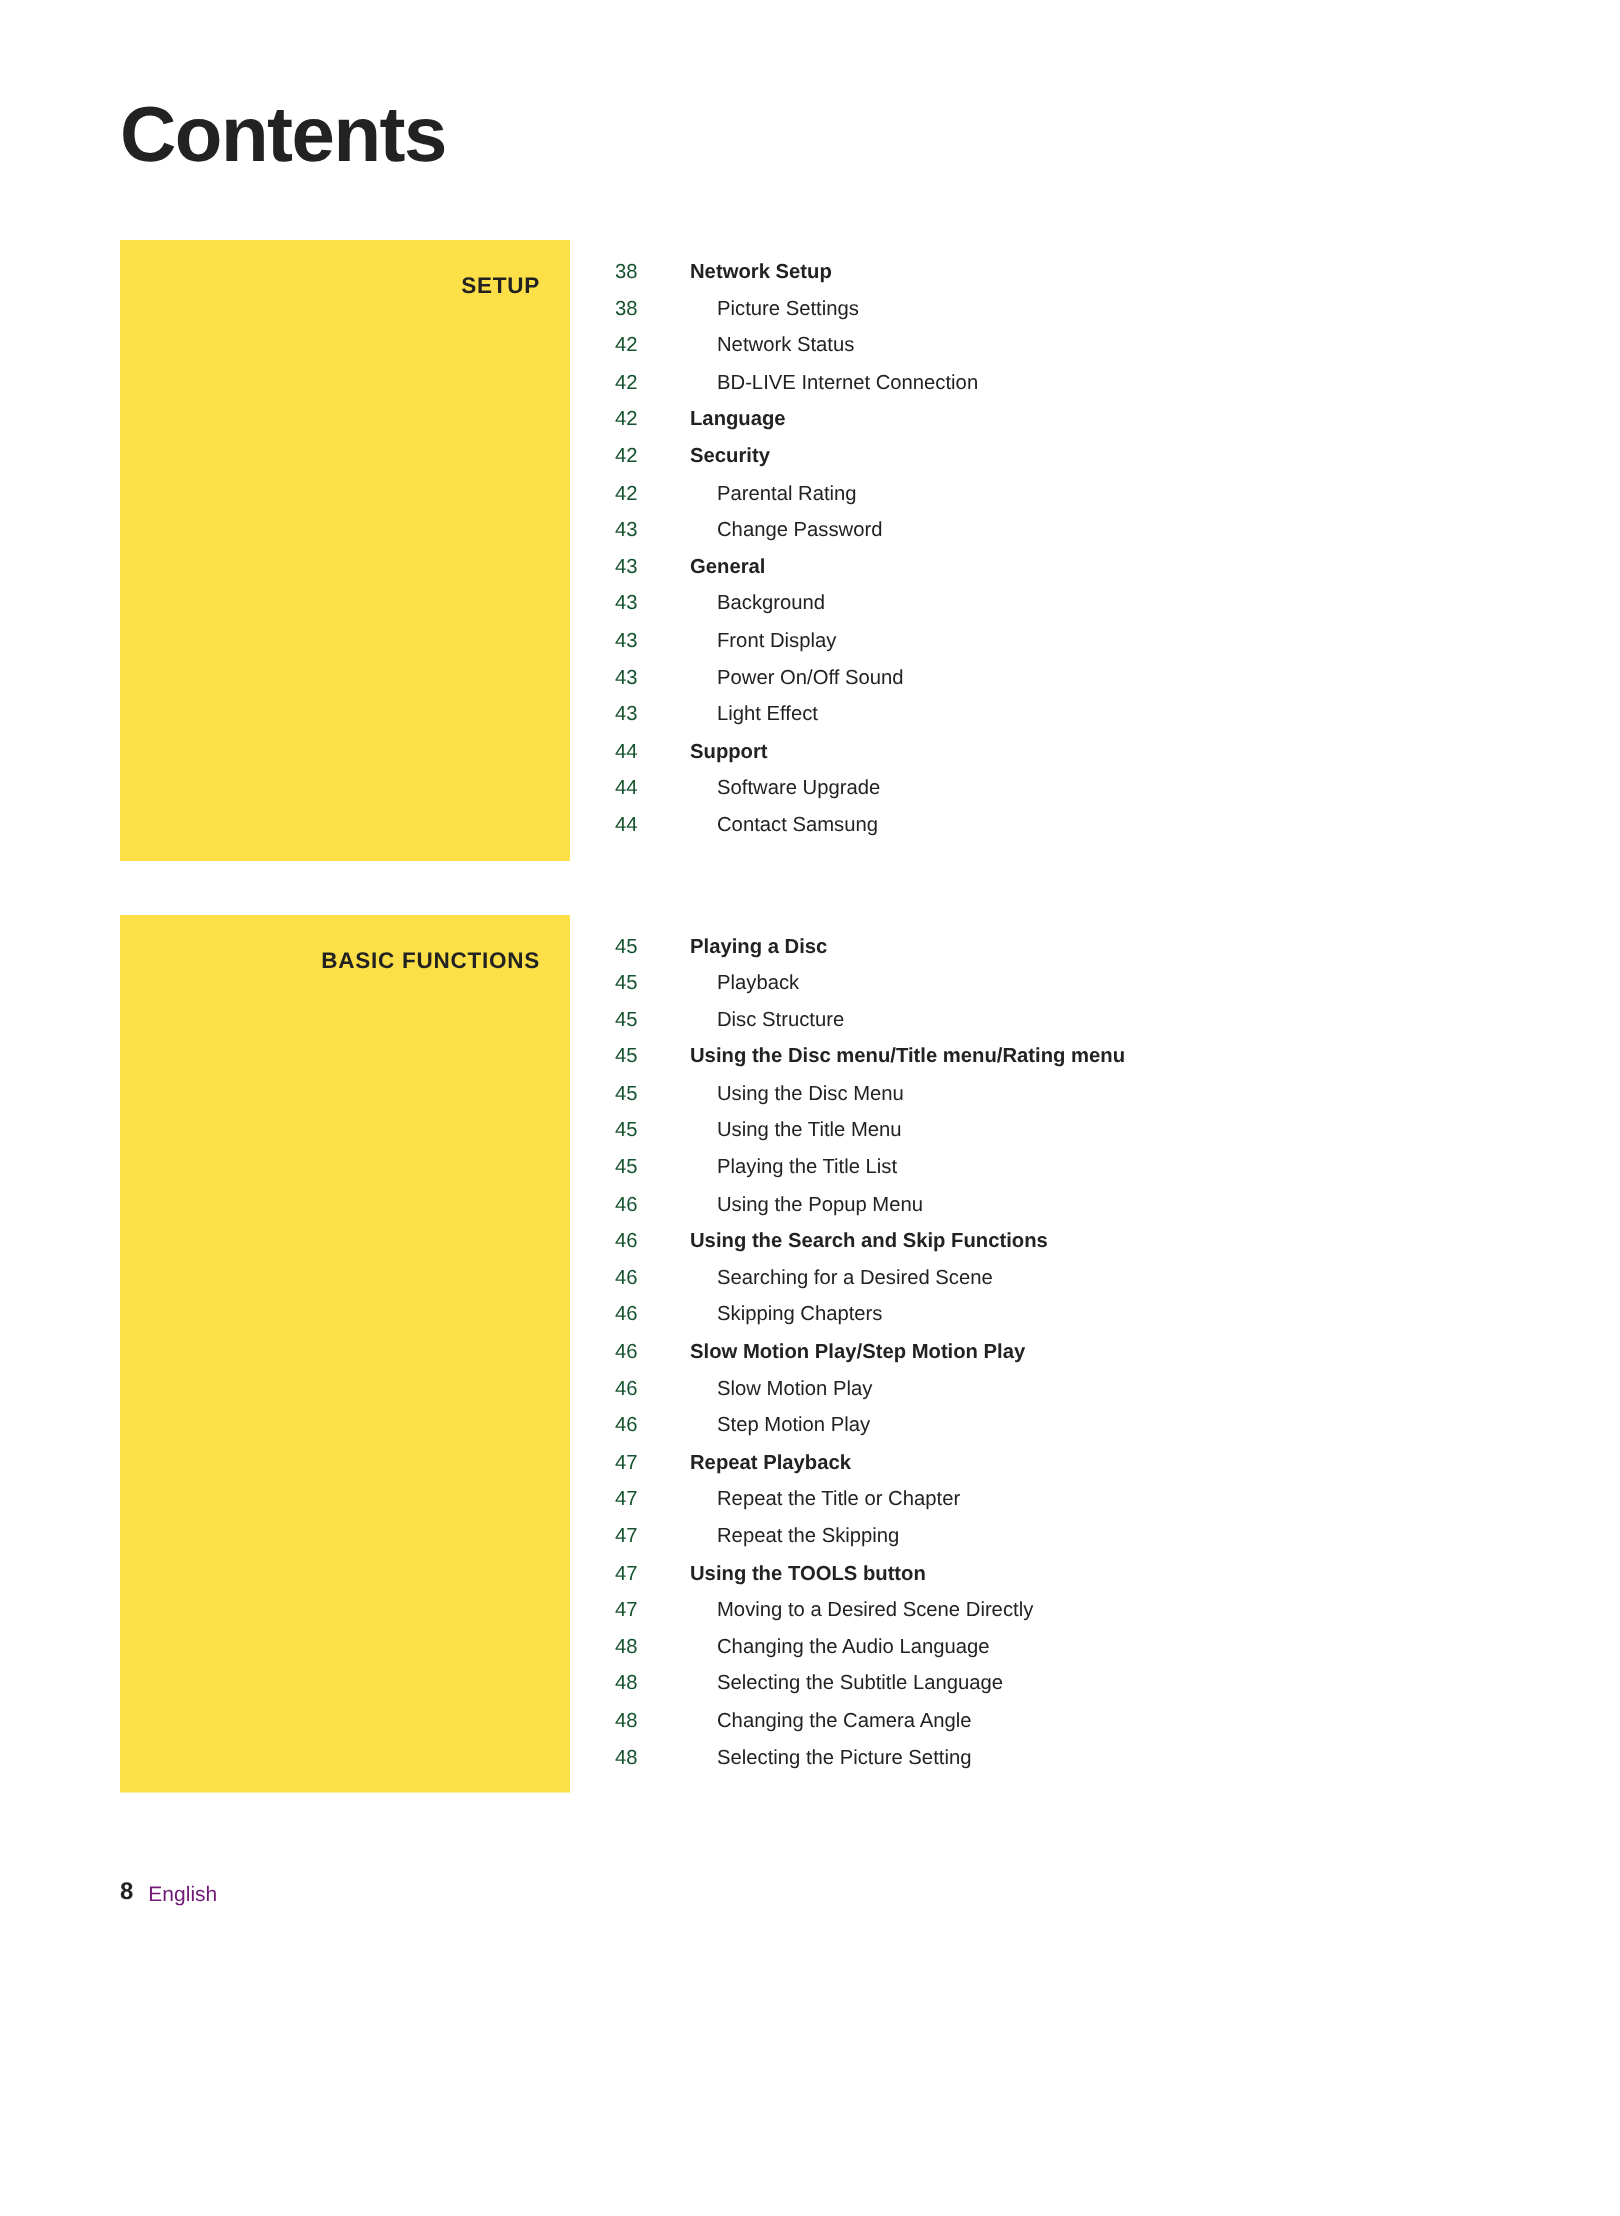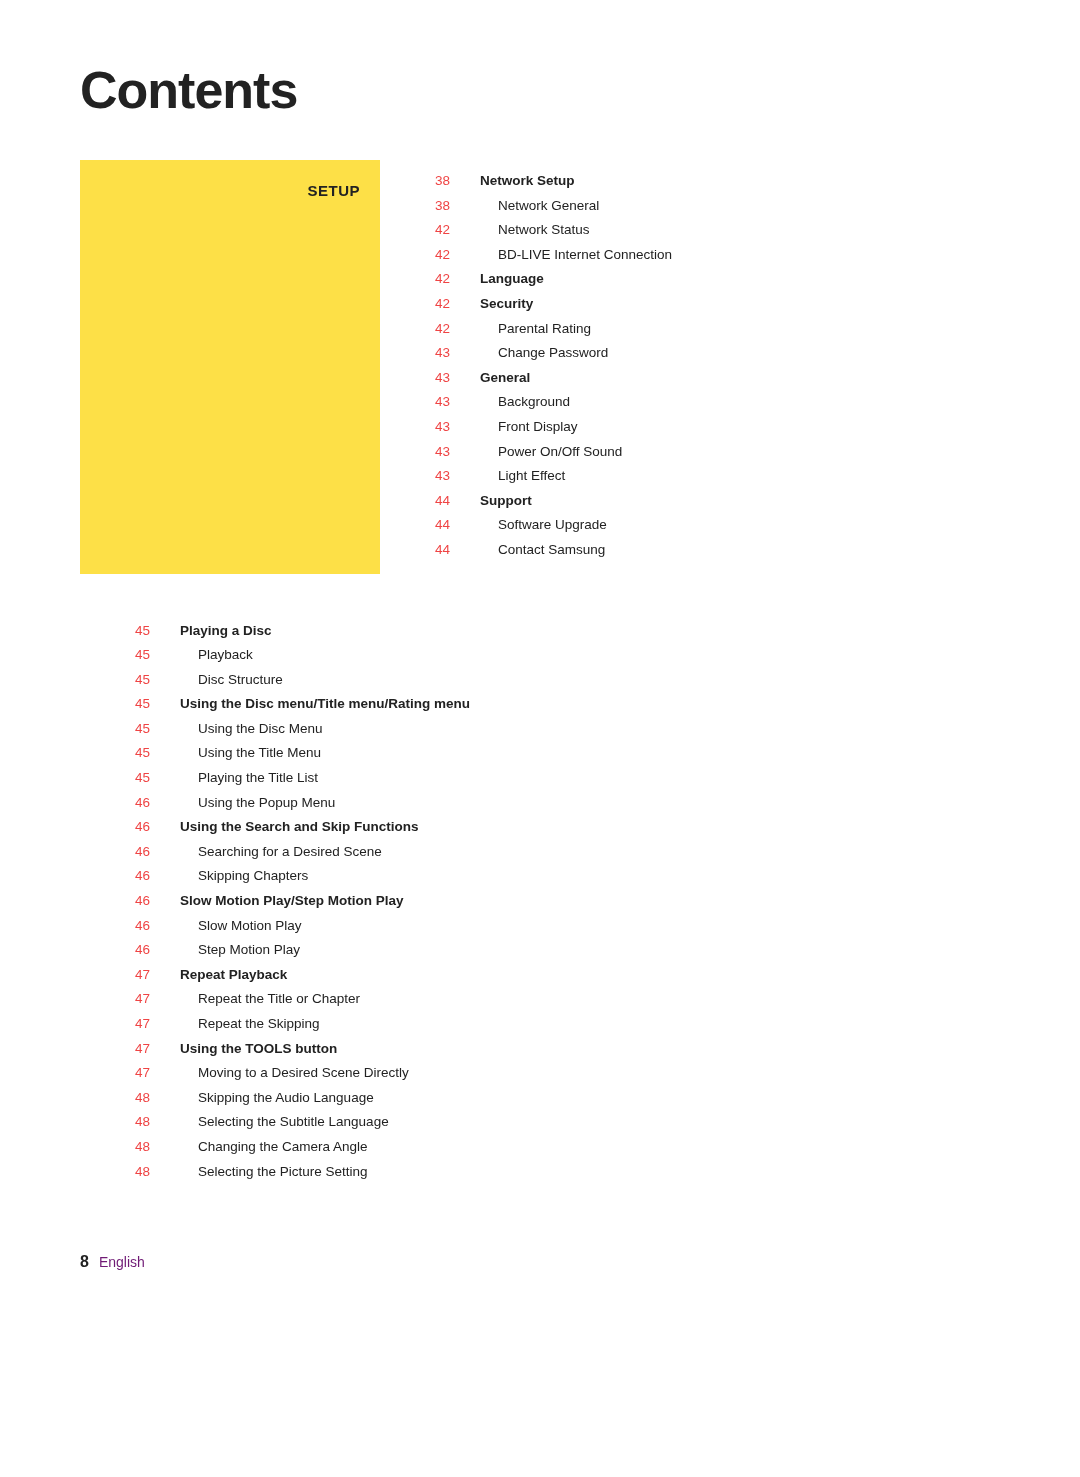--- a/index.html
+++ b/index.html
@@ -61,24 +61,24 @@
       display: flex;
       align-items: baseline;
       margin-bottom: 3px;
       font-size: 13.5px;
       line-height: 1.6;
     }
 
     .toc-page {
       width: 40px;
       min-width: 40px;
-      text-align: right;
-      margin-right: 30px;
+      text-align: left;
+      margin-right: 10px;
       font-size: 13.5px;
-      color: #ef4444;
+      color: #14532d;
       flex-shrink: 0;
     }
 
     .toc-title {
       color: #222222;
       font-size: 13.5px;
       text-align: right;
     }
 
     .toc-title.bold {
@@ -119,21 +119,21 @@
       <div class="section-label-col">
         <span class="section-label">SETUP</span>
       </div>
       <div class="section-content">
         <div class="toc-row">
           <span class="toc-page">38</span>
           <span class="toc-title bold">Network Setup</span>
         </div>
         <div class="toc-row">
           <span class="toc-page">38</span>
-          <span class="toc-title indent">Network General</span>
+          <span class="toc-title indent">Picture Settings</span>
         </div>
         <div class="toc-row">
           <span class="toc-page">42</span>
           <span class="toc-title indent">Network Status</span>
         </div>
         <div class="toc-row">
           <span class="toc-page">42</span>
           <span class="toc-title indent">BD-LIVE Internet Connection</span>
         </div>
         <div class="toc-row">
@@ -180,20 +180,23 @@
           <span class="toc-page">44</span>
           <span class="toc-title indent">Software Upgrade</span>
         </div>
         <div class="toc-row">
           <span class="toc-page">44</span>
           <span class="toc-title indent">Contact Samsung</span>
         </div>
       </div>
     </div>
     <div class="section">
+      <div class="section-label-col">
+        <span class="section-label">BASIC FUNCTIONS</span>
+      </div>
       <div class="section-content">
         <div class="toc-row">
           <span class="toc-page">45</span>
           <span class="toc-title bold">Playing a Disc</span>
         </div>
         <div class="toc-row">
           <span class="toc-page">45</span>
           <span class="toc-title indent">Playback</span>
         </div>
         <div class="toc-row">
@@ -259,21 +262,21 @@
         <div class="toc-row">
           <span class="toc-page">47</span>
           <span class="toc-title bold">Using the TOOLS button</span>
         </div>
         <div class="toc-row">
           <span class="toc-page">47</span>
           <span class="toc-title indent">Moving to a Desired Scene Directly</span>
         </div>
         <div class="toc-row">
           <span class="toc-page">48</span>
-          <span class="toc-title indent">Skipping the Audio Language</span>
+          <span class="toc-title indent">Changing the Audio Language</span>
         </div>
         <div class="toc-row">
           <span class="toc-page">48</span>
           <span class="toc-title indent">Selecting the Subtitle Language</span>
         </div>
         <div class="toc-row">
           <span class="toc-page">48</span>
           <span class="toc-title indent">Changing the Camera Angle</span>
         </div>
         <div class="toc-row">

